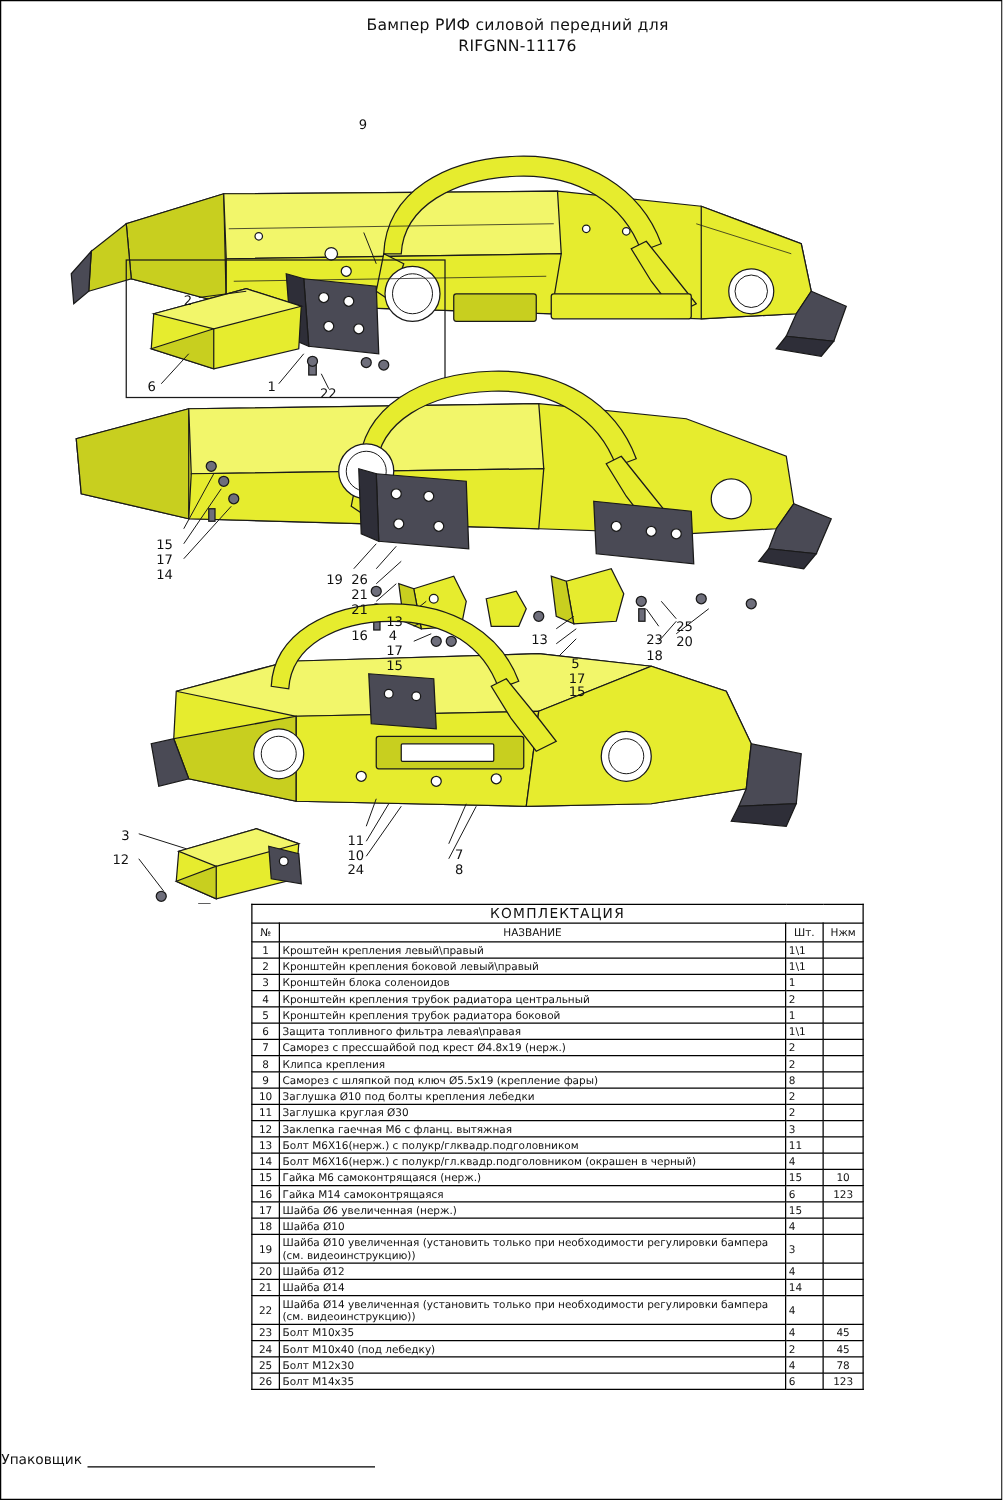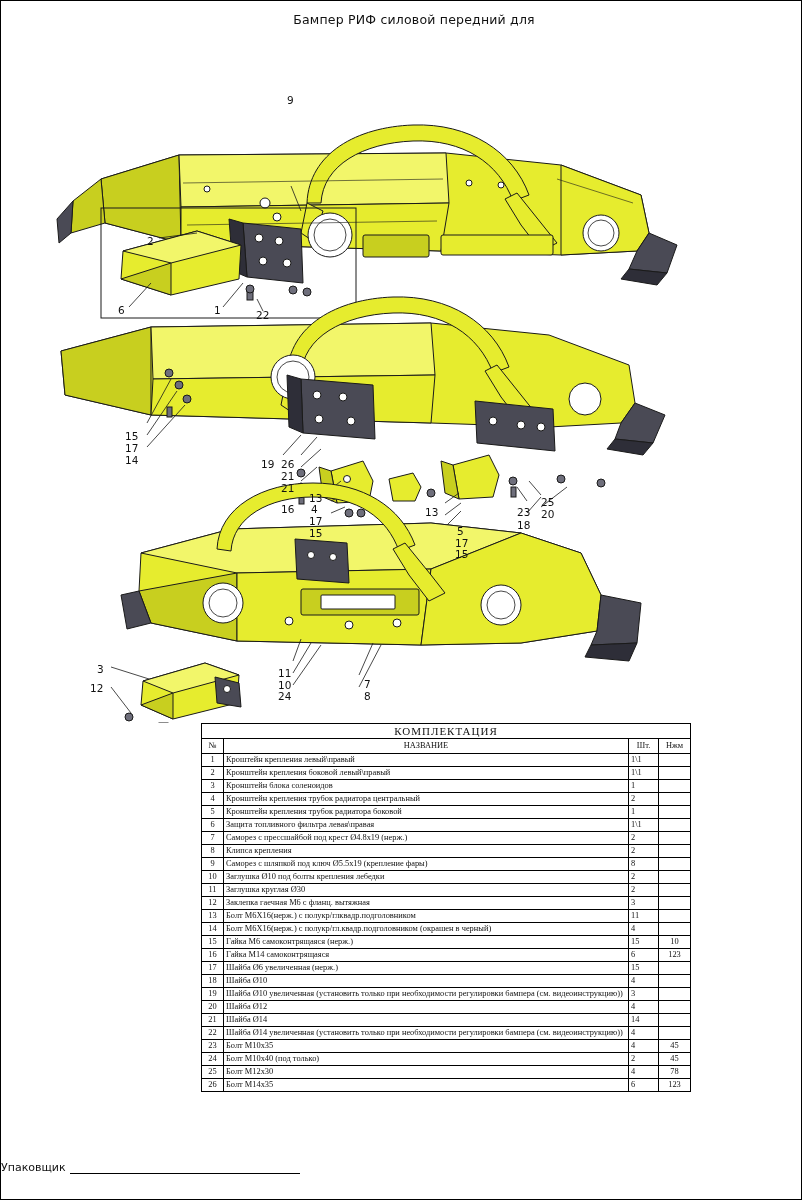--- a/index.html
+++ b/index.html
@@ -53,21 +53,20 @@
   .table-wrap {
     position: absolute;
     left: 200px; top: 722px;
     width: 490px;
   }
   table.kompl {
     border-collapse: collapse;
     width: 490px;
     font-size: 8.4px;
     color: #111;
-    font-family: Liberation Serif, serif;
   }
   table.kompl th, table.kompl td {
     border: 1px solid #000;
     padding: 1px 2px;
     line-height: 10px;
   }
   .kompl .cap {
     text-align: center;
     font-size: 11px;
     letter-spacing: 1px;
@@ -97,20 +96,21 @@
     vertical-align: bottom;
   }
 </style>
 </head>
 <body>
 
 <div class="page">
 
   <div class="title-block">
     <div>Бампер РИФ силовой передний для</div>
+    <div>RIFGNN-11176</div>
   </div>
 
   <div class="drawing">
     <svg width="802" height="640" viewBox="0 0 802 640" xmlns="http://www.w3.org/2000/svg">
       <defs>
         <style>
           .y  { fill:#e6ec2e; stroke:#1a1a1a; stroke-width:1; }
           .yd { fill:#c8cf1f; stroke:#1a1a1a; stroke-width:1; }
           .yl { fill:#f2f66a; stroke:#1a1a1a; stroke-width:1; }
           .gr { fill:#4a4a55; stroke:#1a1a1a; stroke-width:1; }
@@ -488,21 +488,21 @@
           <td class="c-nm"></td>
         </tr>
         <tr>
           <td class="c-num">23</td>
           <td class="c-name">Болт М10x35</td>
           <td class="c-qty">4</td>
           <td class="c-nm">45</td>
         </tr>
         <tr>
           <td class="c-num">24</td>
-          <td class="c-name">Болт М10x40 (под только)</td>
+          <td class="c-name">Болт М10x40 (под лебедку)</td>
           <td class="c-qty">2</td>
           <td class="c-nm">45</td>
         </tr>
         <tr>
           <td class="c-num">25</td>
           <td class="c-name">Болт М12x30</td>
           <td class="c-qty">4</td>
           <td class="c-nm">78</td>
         </tr>
         <tr>

